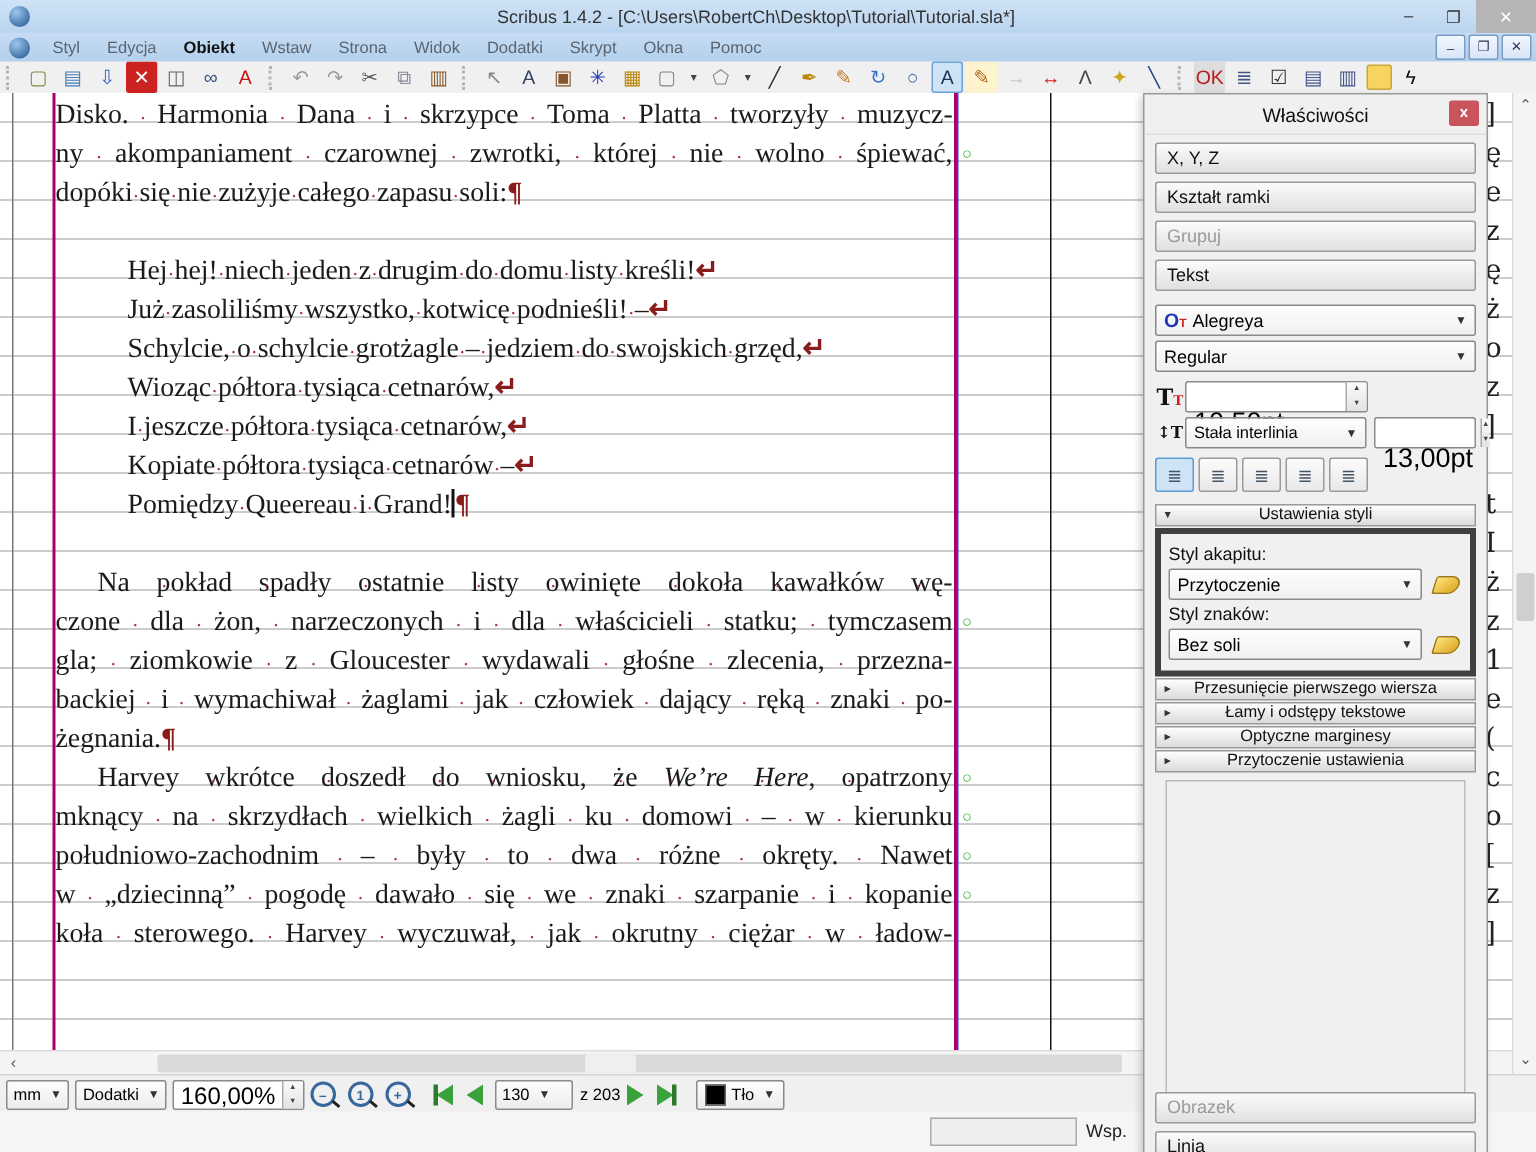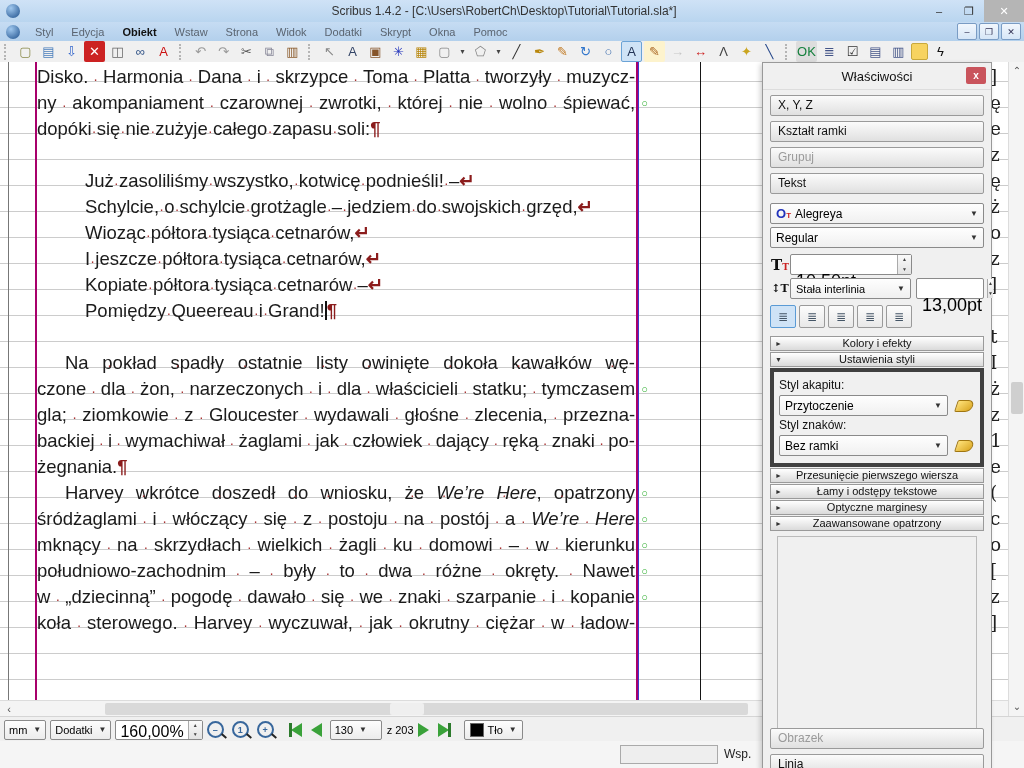--- a/index.html
+++ b/index.html
@@ -33,21 +33,21 @@
   .tbi.note{background:#f7d360;border-color:#c9a93c;width:15px;height:15px;}
 
   
   .canvas{position:absolute;left:0;top:62px;width:1024px;height:638px;background:#fff;overflow:hidden;
     background-image:repeating-linear-gradient(to bottom,transparent 0 19px,#ccc 19px 20px,transparent 20px 26px);}
   .vguide{position:absolute;top:0;bottom:0;}
   .g-pageleft{left:8px;width:1px;background:#777;}
   .g-frameleft{left:35px;width:2px;background:#a8006b;}
   .g-frameright{left:636px;width:2px;background:#a8006b;box-shadow:1px 0 0 #3a3ad0;}
   .g-col{left:700px;width:1px;background:#151515;}
-  .textcol{position:absolute;left:37px;top:2px;width:598px;font-family:Liberation Sans, sans-serif;color:#1b1b1b;}
+  .textcol{position:absolute;left:37px;top:2px;width:598px;font-family:Liberation Serif, serif;color:#1b1b1b;}
   .doc-line{position:relative;height:26px;line-height:26px;font-size:18.5px;white-space:nowrap;overflow:visible;text-align:justify;text-align-last:justify;}
   .doc-line.jl,.doc-line.v,.doc-line.gap{text-align-last:left;}
   .doc-line.v{padding-left:48px;}
   .doc-line.ind{text-indent:28px;}
   .doc-line.gap{height:26px;}
   .doc-line .sp{position:relative;}
   .doc-line .sp::after{content:'·';position:absolute;left:50%;transform:translateX(-50%);top:0;color:#a33;font-size:14px;}
   .pmark{color:#8b1c1c;font-weight:bold;}
   .caret{display:inline-block;width:2px;height:19px;background:#111;vertical-align:-3px;}
   .doc-line.mark::after{content:'○';position:absolute;right:-13px;top:0;color:#2fae2f;font-size:11px;line-height:26px;}
@@ -258,21 +258,21 @@
         <span class="tbi">
           <span class="g" style="color: rgb(202, 165, 32);">✦</span>
         </span>
         <span class="tbi">
           <span class="g" style="color: rgb(34, 68, 136);">╲</span>
         </span>
       </span>
     <span class="grip"></span>
     <span class="grp">
         <span class="tbi" style="background: rgb(221, 221, 221);">
-          <span class="g" style="color: #15803d;">OK</span>
+          <span class="g" style="color: #b91c1c;">OK</span>
         </span>
         <span class="tbi">
           <span class="g" style="color: rgb(68, 85, 136);">≣</span>
         </span>
         <span class="tbi">
           <span class="g" style="color: rgb(51, 51, 51);">☑</span>
         </span>
         <span class="tbi">
           <span class="g" style="color: rgb(68, 85, 136);">▤</span>
         </span>
@@ -292,34 +292,34 @@
     <div class="vguide g-pageleft"></div>
     <div class="vguide g-frameleft"></div>
     <div class="vguide g-frameright"></div>
     <div class="vguide g-col"></div>
     <div class="textcol">
 
     <div class="doc-line j">Disko.<span class="sp"> </span>Harmonia<span class="sp"> </span>Dana<span class="sp"> </span>i<span class="sp"> </span>skrzypce<span class="sp"> </span>Toma<span class="sp"> </span>Platta<span class="sp"> </span>tworzyły<span class="sp"> </span>muzycz-</div>
         <div class="doc-line j mark">ny<span class="sp"> </span>akompaniament<span class="sp"> </span>czarownej<span class="sp"> </span>zwrotki,<span class="sp"> </span>której<span class="sp"> </span>nie<span class="sp"> </span>wolno<span class="sp"> </span>śpiewać,</div>
         <div class="doc-line jl">dopóki<span class="sp"> </span>się<span class="sp"> </span>nie<span class="sp"> </span>zużyje<span class="sp"> </span>całego<span class="sp"> </span>zapasu<span class="sp"> </span>soli:<span class="pmark">¶</span></div>
         <div class="doc-line gap"></div>
+        <div class="doc-line v">Hej<span class="sp"> </span>hej!<span class="sp"> </span>niech<span class="sp"> </span>jeden<span class="sp"> </span>z<span class="sp"> </span>drugim<span class="sp"> </span>do<span class="sp"> </span>domu<span class="sp"> </span>listy<span class="sp"> </span>kreśli!<span class="pmark">↵</span></div>
         <div class="doc-line v">Już<span class="sp"> </span>zasoliliśmy<span class="sp"> </span>wszystko,<span class="sp"> </span>kotwicę<span class="sp"> </span>podnieśli!<span class="sp"> </span>–<span class="pmark">↵</span></div>
         <div class="doc-line v">Schylcie,<span class="sp"> </span>o<span class="sp"> </span>schylcie<span class="sp"> </span>grotżagle<span class="sp"> </span>–<span class="sp"> </span>jedziem<span class="sp"> </span>do<span class="sp"> </span>swojskich<span class="sp"> </span>grzęd,<span class="pmark">↵</span></div>
         <div class="doc-line v">Wioząc<span class="sp"> </span>półtora<span class="sp"> </span>tysiąca<span class="sp"> </span>cetnarów,<span class="pmark">↵</span></div>
         <div class="doc-line v">I<span class="sp"> </span>jeszcze<span class="sp"> </span>półtora<span class="sp"> </span>tysiąca<span class="sp"> </span>cetnarów,<span class="pmark">↵</span></div>
         <div class="doc-line v">Kopiate<span class="sp"> </span>półtora<span class="sp"> </span>tysiąca<span class="sp"> </span>cetnarów<span class="sp"> </span>–<span class="pmark">↵</span></div>
         <div class="doc-line v">Pomiędzy<span class="sp"> </span>Queereau<span class="sp"> </span>i<span class="sp"> </span>Grand!<span class="caret"></span><span class="pmark">¶</span></div>
         <div class="doc-line gap"></div>
         <div class="doc-line j ind">Na<span class="sp"> </span>pokład<span class="sp"> </span>spadły<span class="sp"> </span>ostatnie<span class="sp"> </span>listy<span class="sp"> </span>owinięte<span class="sp"> </span>dokoła<span class="sp"> </span>kawałków<span class="sp"> </span>wę-</div>
         <div class="doc-line j mark">czone<span class="sp"> </span>dla<span class="sp"> </span>żon,<span class="sp"> </span>narzeczonych<span class="sp"> </span>i<span class="sp"> </span>dla<span class="sp"> </span>właścicieli<span class="sp"> </span>statku;<span class="sp"> </span>tymczasem</div>
         <div class="doc-line j">gla;<span class="sp"> </span>ziomkowie<span class="sp"> </span>z<span class="sp"> </span>Gloucester<span class="sp"> </span>wydawali<span class="sp"> </span>głośne<span class="sp"> </span>zlecenia,<span class="sp"> </span>przezna-</div>
         <div class="doc-line j">backiej<span class="sp"> </span>i<span class="sp"> </span>wymachiwał<span class="sp"> </span>żaglami<span class="sp"> </span>jak<span class="sp"> </span>człowiek<span class="sp"> </span>dający<span class="sp"> </span>ręką<span class="sp"> </span>znaki<span class="sp"> </span>po-</div>
         <div class="doc-line jl">żegnania.<span class="pmark">¶</span></div>
         <div class="doc-line j ind mark">Harvey<span class="sp"> </span>wkrótce<span class="sp"> </span>doszedł<span class="sp"> </span>do<span class="sp"> </span>wniosku,<span class="sp"> </span>że<span class="sp"> </span><i>We’re<span class="sp"> </span>Here</i>,<span class="sp"> </span>opatrzony</div>
-        <div class="doc-line j mark">śródżaglami<span class="sp"> </span>i<span class="sp"> </span>włóczący<span class="sp"> </span>się<span class="sp"> </span>z<span class="sp"> </span>postoju<span class="sp"> </span>na<span class="sp"> </span>postój<span class="sp"> </span>a<span class="sp"> </span><i>We’re<span class="sp"> </span>Here</i></div>
         <div class="doc-line j mark">mknący<span class="sp"> </span>na<span class="sp"> </span>skrzydłach<span class="sp"> </span>wielkich<span class="sp"> </span>żagli<span class="sp"> </span>ku<span class="sp"> </span>domowi<span class="sp"> </span>–<span class="sp"> </span>w<span class="sp"> </span>kierunku</div>
         <div class="doc-line j mark">południowo-zachodnim<span class="sp"> </span>–<span class="sp"> </span>były<span class="sp"> </span>to<span class="sp"> </span>dwa<span class="sp"> </span>różne<span class="sp"> </span>okręty.<span class="sp"> </span>Nawet</div>
         <div class="doc-line j mark">w<span class="sp"> </span>„dziecinną”<span class="sp"> </span>pogodę<span class="sp"> </span>dawało<span class="sp"> </span>się<span class="sp"> </span>we<span class="sp"> </span>znaki<span class="sp"> </span>szarpanie<span class="sp"> </span>i<span class="sp"> </span>kopanie</div>
         <div class="doc-line j">koła<span class="sp"> </span>sterowego.<span class="sp"> </span>Harvey<span class="sp"> </span>wyczuwał,<span class="sp"> </span>jak<span class="sp"> </span>okrutny<span class="sp"> </span>ciężar<span class="sp"> </span>w<span class="sp"> </span>ładow-</div>
       </div>
     <div class="edgecol">
 
     <span>]</span>
         <span>ę</span>
         <span>e</span>
@@ -469,41 +469,37 @@
           </span>
           <span class="alb">
             <span>≣</span>
           </span>
           <span class="alb">
             <span>≣</span>
           </span>
         </div>
 
       <div class="pbar">
-        <span class="arr">►</span>
-        <span>Kolory i efekty</span>
-      </div>
-      <div class="pbar">
         <span class="arr">▼</span>
         <span>Ustawienia styli</span>
       </div>
 
       <div class="stylebox">
         <div class="slabel">Styl akapitu:</div>
         <div class="srow">
           <span class="combo">
             <span>Przytoczenie</span>
             <span class="cv">▼</span>
           </span>
           <span class="broom"></span>
         </div>
         <div class="slabel">Styl znaków:</div>
         <div class="srow">
           <span class="combo">
-            <span>Bez ramki</span>
+            <span>Bez soli</span>
             <span class="cv">▼</span>
           </span>
           <span class="broom"></span>
         </div>
       </div>
 
       <div>
 
       <div class="pbar">
           <span class="arr">►</span>
@@ -512,21 +508,21 @@
           <div class="pbar">
           <span class="arr">►</span>
           <span>Łamy i odstępy tekstowe</span>
         </div>
           <div class="pbar">
           <span class="arr">►</span>
           <span>Optyczne marginesy</span>
         </div>
           <div class="pbar">
           <span class="arr">►</span>
-          <span>Zaawansowane opatrzony</span>
+          <span>Przytoczenie ustawienia</span>
         </div>
         </div>
 
       <div class="emptybox"></div>
     </div>
 
     <div class="pbottom">
       <div class="psec disabled">Obrazek</div>
       <div class="psec" style="margin-bottom:-6px">Linia</div>
     </div>

